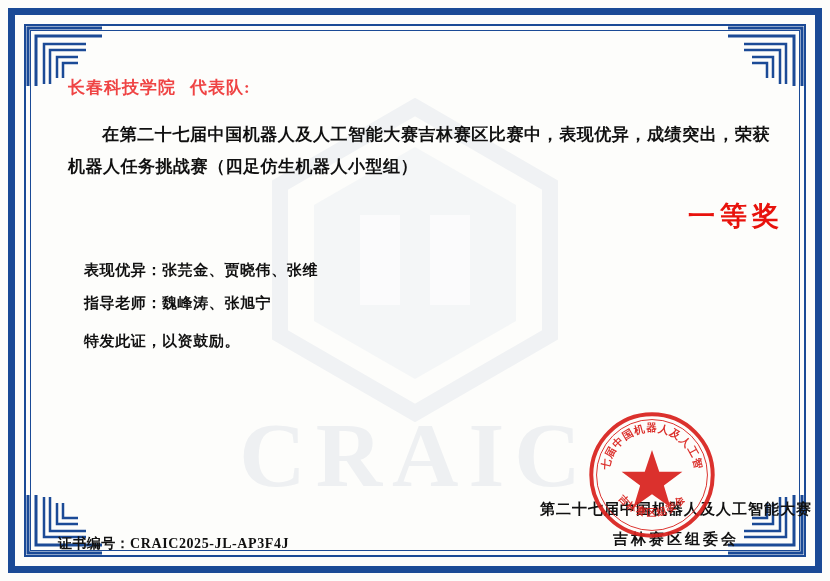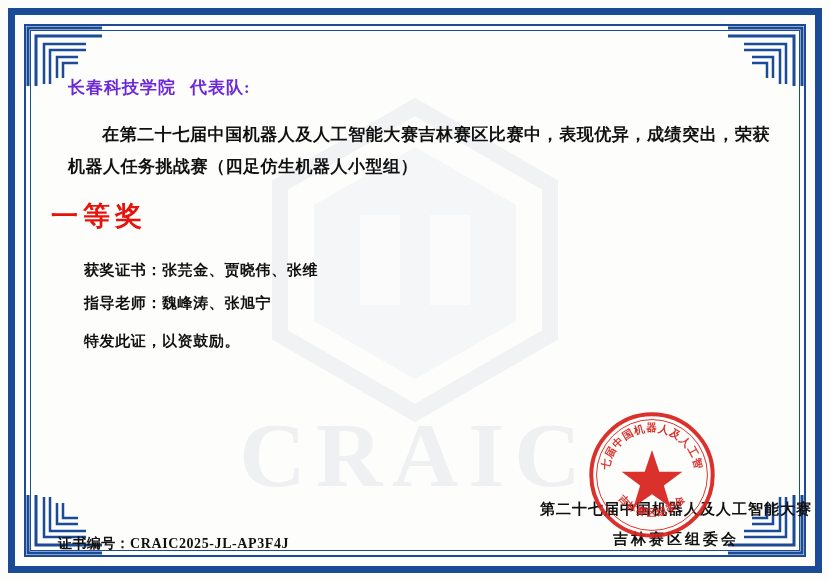--- a/index.html
+++ b/index.html
@@ -119,42 +119,42 @@
     font-weight: 700;
     font-size: 14px;
     letter-spacing: 2.2px;
     margin-top: 8px;
   }
 
   .recipient {
     margin-top: 34px;
     margin-left: 22px;
     font-size: 17px;
-    color: #6d28d9;
+    color: #ef4444;
     font-weight: 700;
     letter-spacing: 1px;
   }
   .recipient .sep { display: inline-block; width: 14px; }
 
   .body-text {
     margin-top: 20px;
     margin-left: 22px;
     margin-right: 14px;
     font-size: 17px;
     color: #111;
     font-weight: 700;
     line-height: 1.9;
     text-align: justify;
     letter-spacing: 0.5px;
   }
   .body-text .indent { display: inline-block; width: 34px; }
 
   .award-level {
     margin-top: 14px;
-    text-align: left;
+    text-align: right;
     color: #e8120c;
     font-size: 27px;
     font-weight: 700;
     letter-spacing: 5px;
     text-indent: 5px;
   }
 
   .people {
     margin-top: 20px;
     margin-left: 38px;
@@ -302,21 +302,21 @@
     </div>
 
     <div class="body-text">
       <span class="indent"></span><span>在第二十七届中国机器人及人工智能大赛吉林赛区比赛中，表现优异，成绩</span><span>突出，荣获  机器人任务挑战赛（四足仿生机器人小型组）</span>
     </div>
 
     <div class="award-level">一等奖</div>
 
     <div class="people">
       <div>
-        <span class="label">获奖证书：</span><span>张芫金、贾晓伟、张维</span>
+        <span class="label">表现优异：</span><span>张芫金、贾晓伟、张维</span>
       </div>
       <div>
         <span class="label">指导老师：</span><span>魏峰涛、张旭宁</span>
       </div>
     </div>
 
     <div class="closing">特发此证，以资鼓励。</div>
   </div>
 
   <svg class="seal" viewBox="0 0 200 200">

